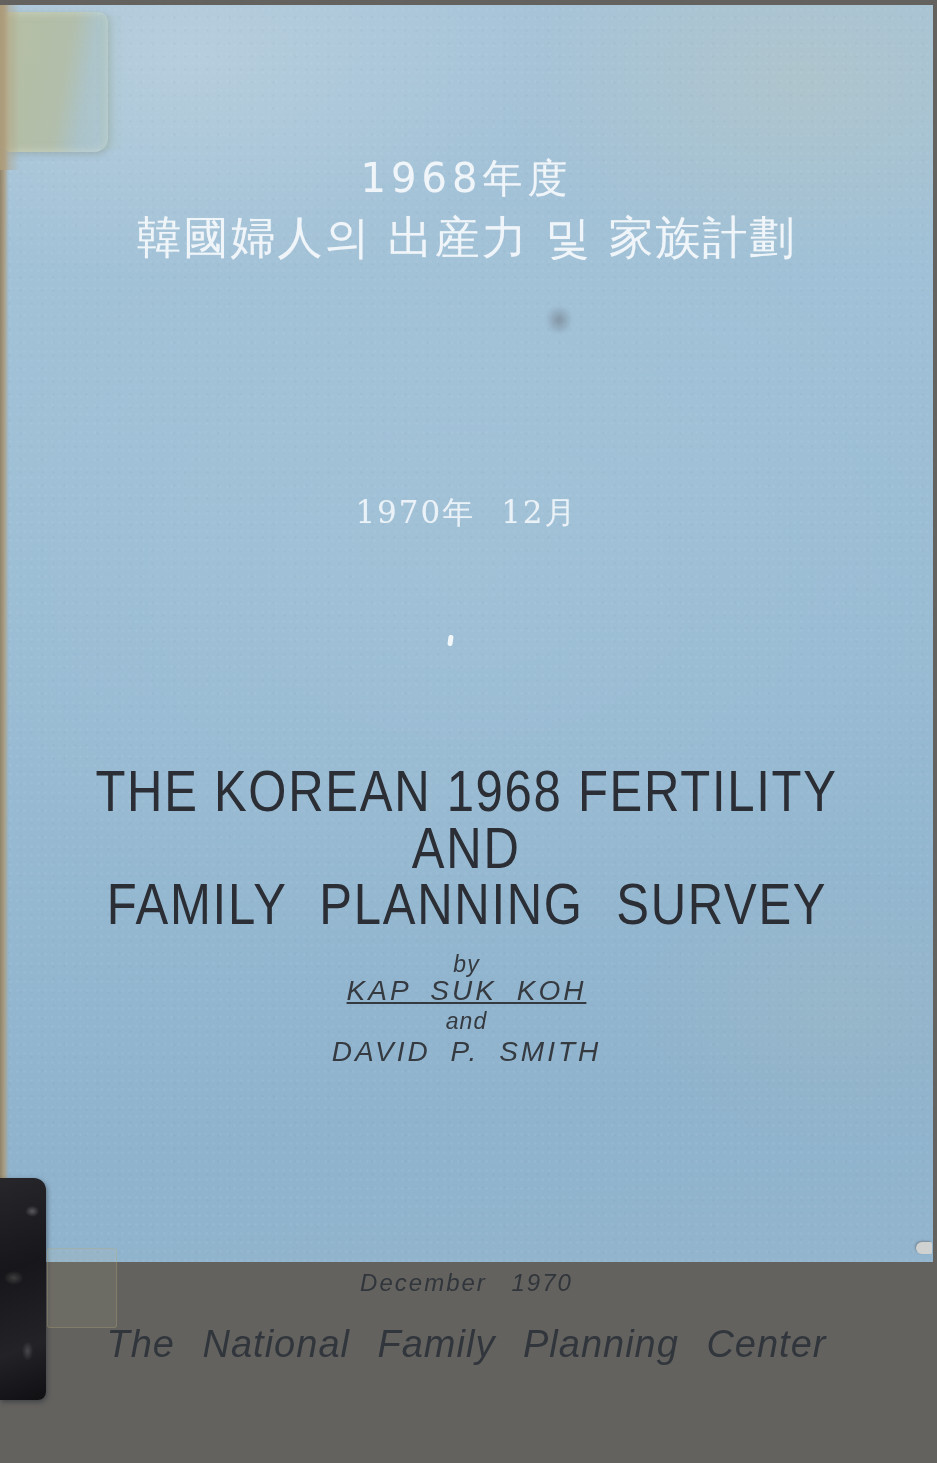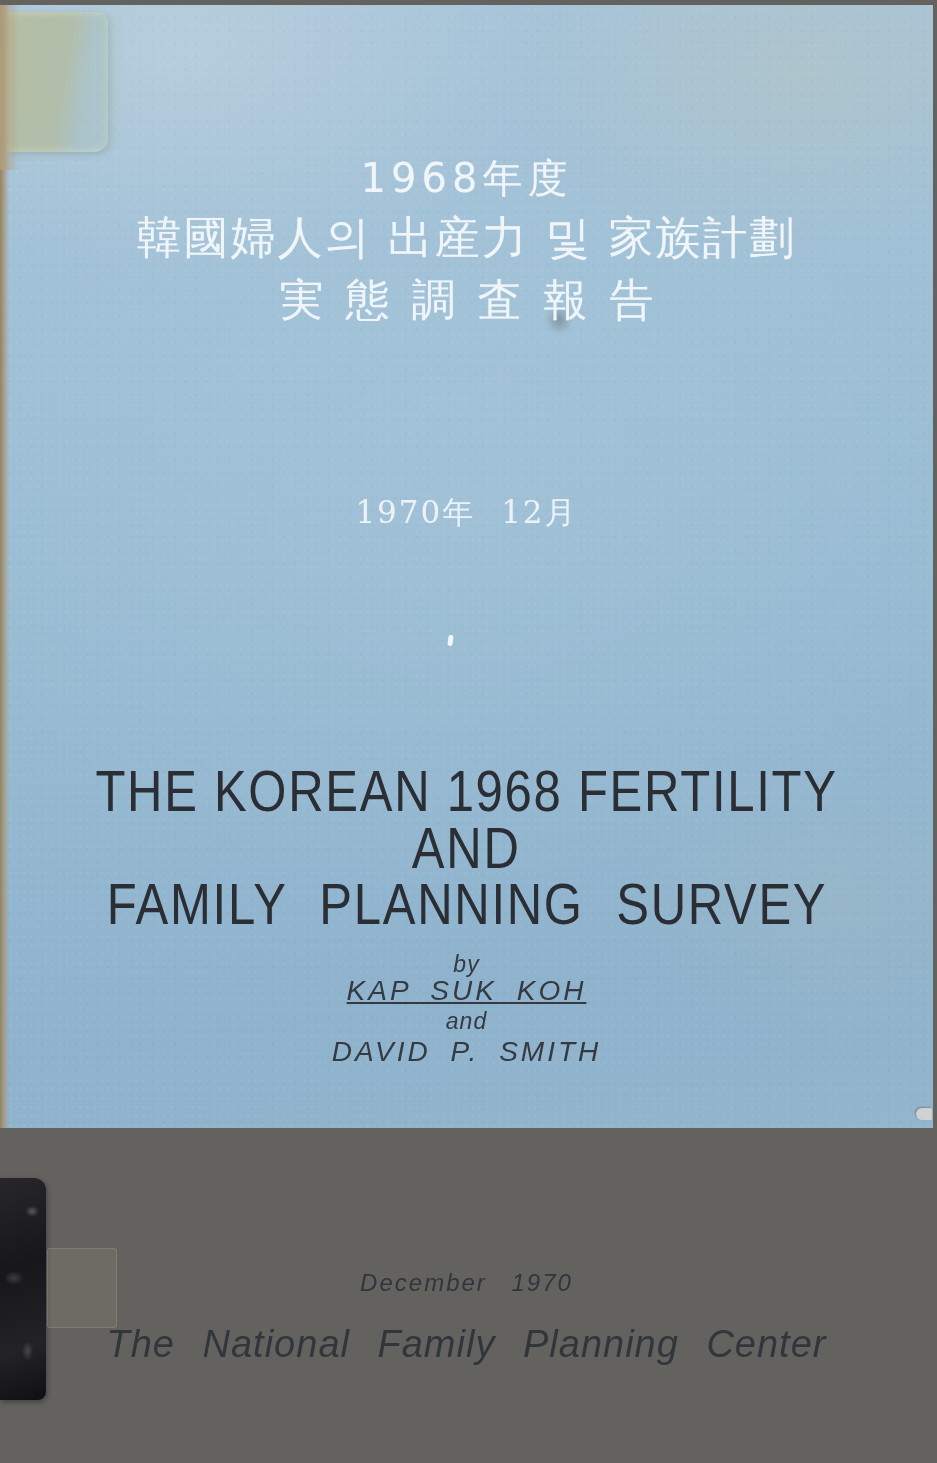--- a/index.html
+++ b/index.html
@@ -3,21 +3,21 @@
 <meta charset="utf-8">
 <style>
   html,body{margin:0;padding:0;}
   body{
     width:937px;height:1463px;position:relative;overflow:hidden;
     background:#63625f; 
     font-family:"Liberation Sans",sans-serif;
   }
   
   .cover{
-    position:absolute;left:0;top:5px;width:933px;height:1123px;
+    position:absolute;left:0;top:5px;width:933px;height:1257px;
     background:
       radial-gradient(ellipse 520px 320px at 20% 4%, rgba(225,232,230,.28), rgba(225,232,230,0) 70%),
       radial-gradient(ellipse 420px 260px at 86% 6%, rgba(216,205,160,.20), rgba(216,205,160,0) 72%),
       radial-gradient(ellipse 300px 200px at 90% 80%, rgba(210,200,160,.10), rgba(210,200,160,0) 70%),
       radial-gradient(ellipse 700px 500px at 50% 45%, rgba(255,255,255,.06), rgba(255,255,255,0) 80%),
       linear-gradient(173deg,#a7c4d9 0%, #9fc0d6 30%, #98bbd3 55%, #8fb3cd 85%, #93b5ce 100%);
   }
   
   .grain{
     position:absolute;inset:0;pointer-events:none;opacity:.5;
@@ -133,21 +133,20 @@
   <div class="spine-edge"></div>
   <div class="spine-edge-top"></div>
   <div class="label-sticker"></div>
   <div class="tape-residue"></div>
   <div class="smudge"></div>
   <div class="speck"></div>
   <div class="corner-nick"></div>
 
   <div class="line cjk-white l-year">1968年度</div>
   <div class="line cjk-white l-title">韓國婦人의 出産力 및 家族計劃</div>
-  <div class="line cjk-white l-sub">実態調査報告</div>
 
   <div class="line cjk-serif l-datecjk">1970年 12月</div>
 
   <div class="line etitle e-l1"><span class="cond">THE KOREAN 1968 FERTILITY</span></div>
   <div class="line etitle e-l2"><span class="cond">AND</span></div>
   <div class="line etitle e-l3"><span class="cond">FAMILY PLANNING SURVEY</span></div>
 
   <div class="line byline b-by">by</div>
   <div class="line byline b-a1">KAP SUK KOH</div>
   <div class="line byline b-and">and</div>

